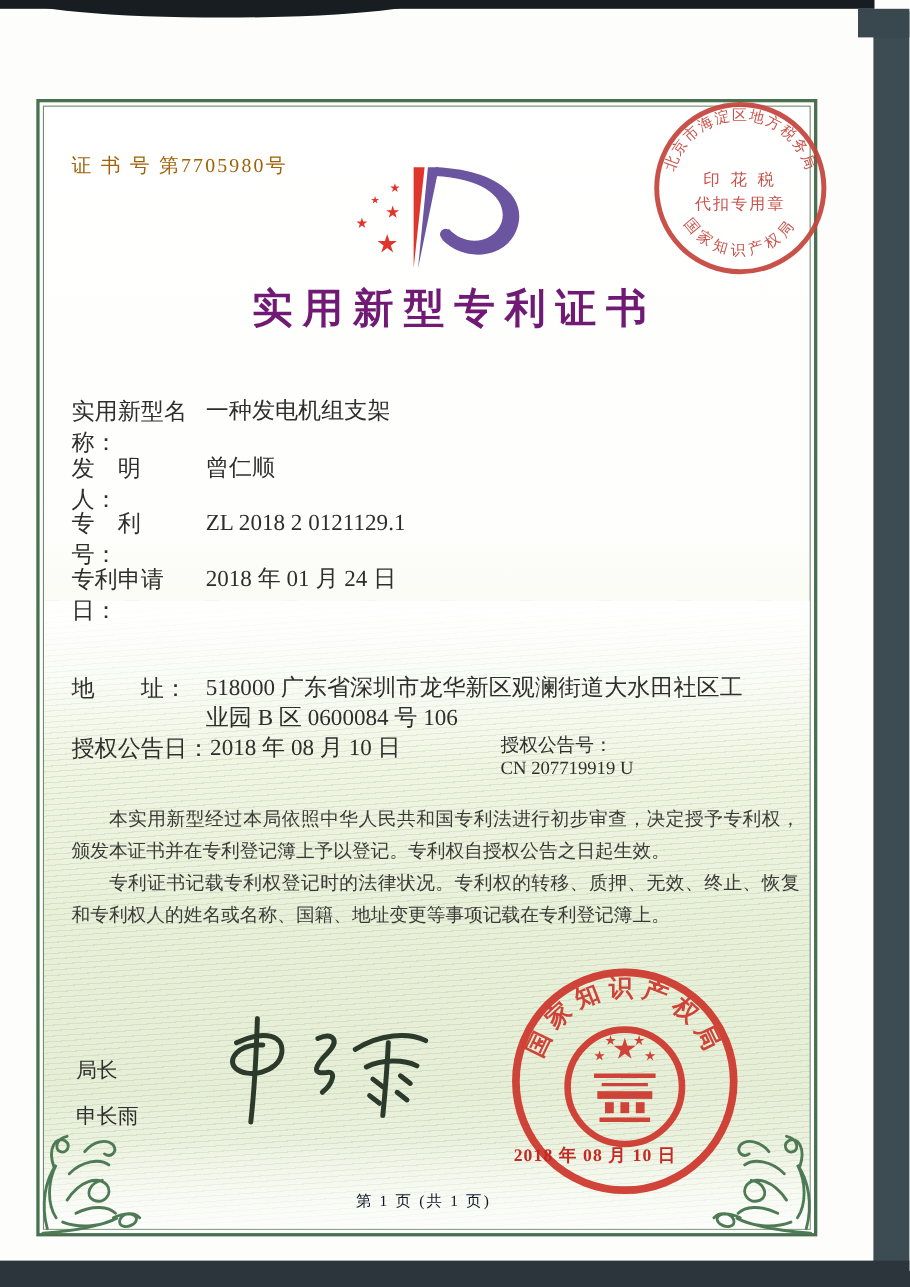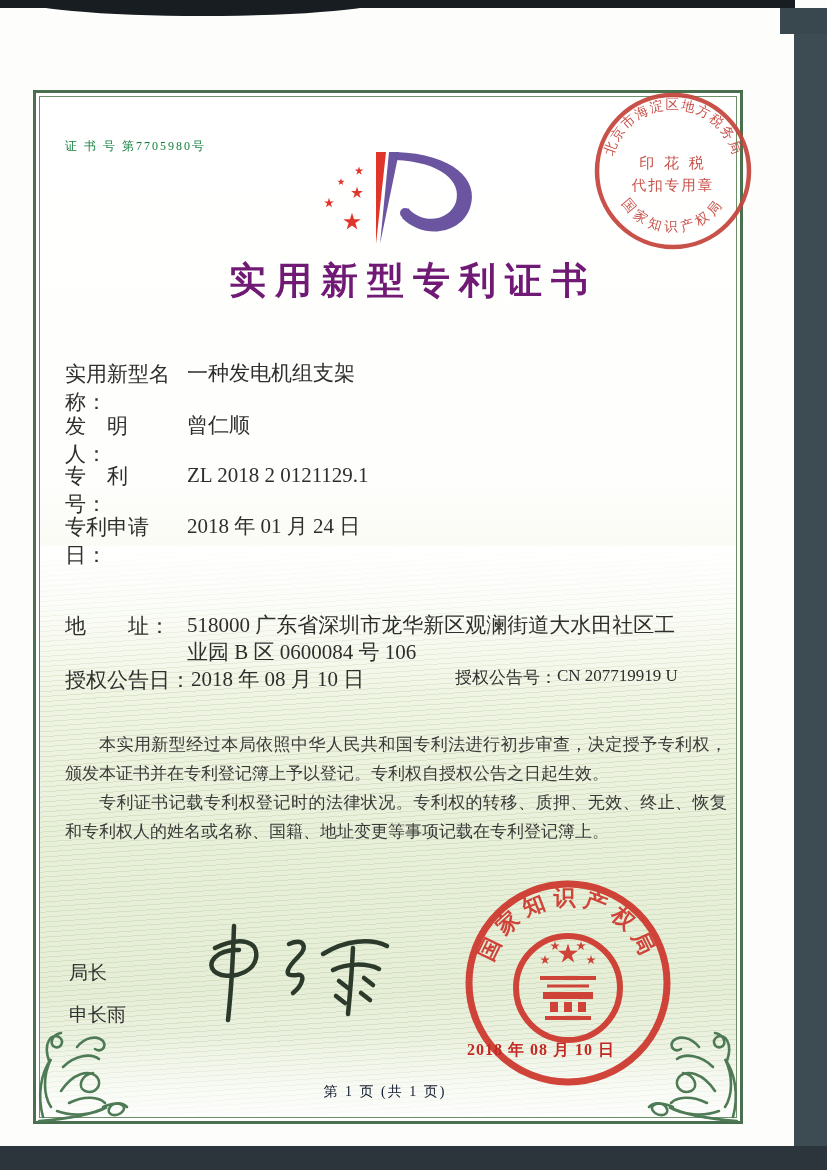--- a/index.html
+++ b/index.html
@@ -19,38 +19,38 @@
     background:linear-gradient(180deg,#ffffff 0%,#fefefc 38%,#f2f6e6 55%,#e9f0da 72%,#e7eed8 88%,#f2f6ea 99%);}
   .guilloche{position:absolute;left:0;top:44%;right:0;bottom:0;
     background:
       linear-gradient(180deg,rgba(255,255,255,1) 0%,rgba(255,255,255,0) 26%,rgba(255,255,255,0) 86%,rgba(255,255,255,.85) 100%),
       repeating-linear-gradient(176deg,rgba(124,164,96,.18) 0 1px,rgba(255,255,255,0) 1px 5px);}
   .flourish{position:absolute;bottom:-6px;width:130px;height:120px;}
   .flourish.left{left:-7px;}
   .flourish.right{right:-7px;transform:scaleX(-1);}
 
   
-  .cert-no{position:absolute;left:65px;top:138px;font-size:12px;letter-spacing:2px;color:#15803d;}
+  .cert-no{position:absolute;left:65px;top:138px;font-size:18px;letter-spacing:2px;color:#a16207;}
   .logo{position:absolute;left:318px;top:146px;}
   .title{position:absolute;left:63px;top:256px;width:700px;text-align:center;font-size:37px;
          font-weight:700;letter-spacing:9px;color:#701a75;}
 
   .frow{position:absolute;left:65px;font-size:21px;color:#2e2e2c;display:flex;}
   .frow .lbl{flex:none;width:122px;}
   .frow .val{max-width:500px;line-height:27px;}
   .r1{top:360px}.r2{top:412px}.r3{top:462px}.r4{top:513px}.r5{top:564px}.r6{top:612px}.r7{top:666px}
   .r7 .lbl{width:auto;text-align:right;}
-  .grant-right{position:absolute;left:455px;top:666px;font-size:17px;display:flex;}
+  .grant-right{position:absolute;left:455px;top:666px;font-size:17px;display:flex;flex-direction:column;}
 
   .paras{position:absolute;left:65px;top:702px;width:662px;font-size:17px;line-height:29px;
          text-align:justify;color:#3a3a38;margin-top:28px;}
   .paras p{margin:0;text-indent:2em;}
 
   .signer{position:absolute;left:69px;top:953px;font-size:19px;color:#2f2f2d;
-          font-family:Liberation Mono, monospace;line-height:42px;}
+          font-family:Liberation Sans, sans-serif;line-height:42px;}
   .signature{position:absolute;left:185px;top:918px;}
   .seal{position:absolute;left:455px;top:870px;}
   .seal-date{position:absolute;left:467px;top:1040px;font-size:16px;color:#c42a24;letter-spacing:1px;font-weight:bold;}
   .footer{position:absolute;left:33px;top:1083px;width:704px;text-align:center;font-size:14px;
           letter-spacing:2px;color:#0f172a;}
   .tax-stamp{position:absolute;left:588px;top:86px;opacity:.93;}
 </style>
 </head>
 <body>
 

